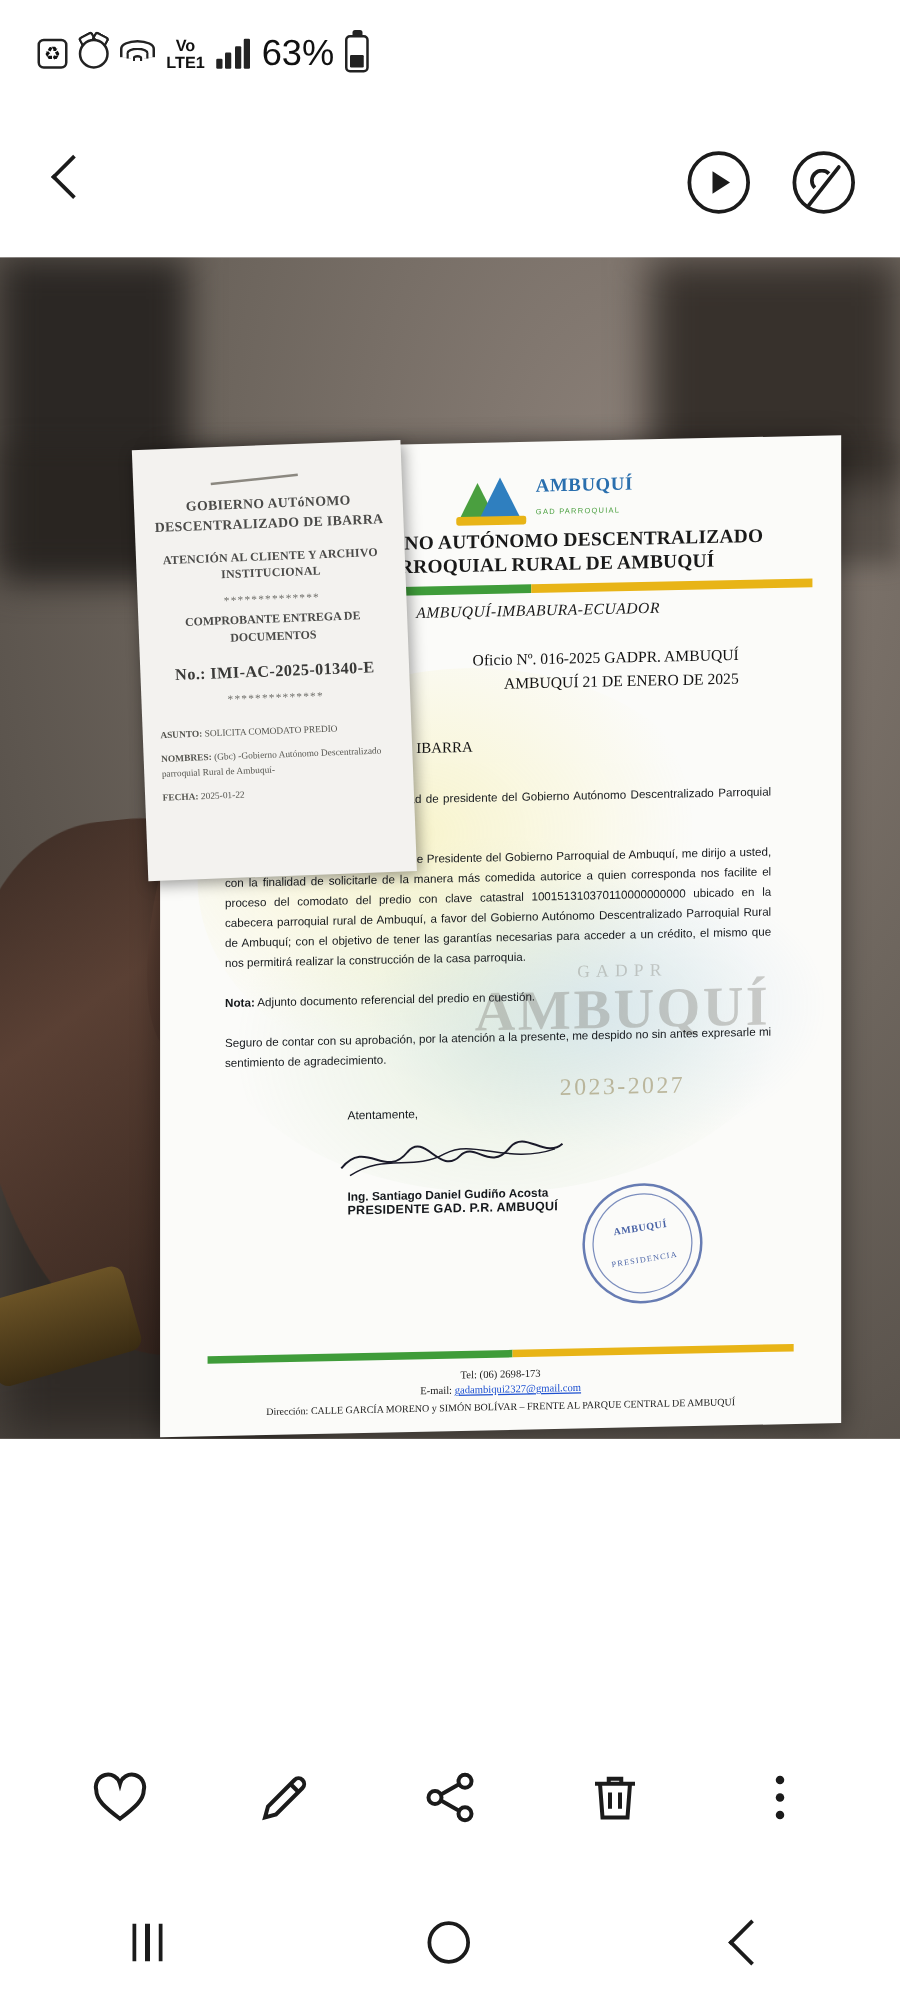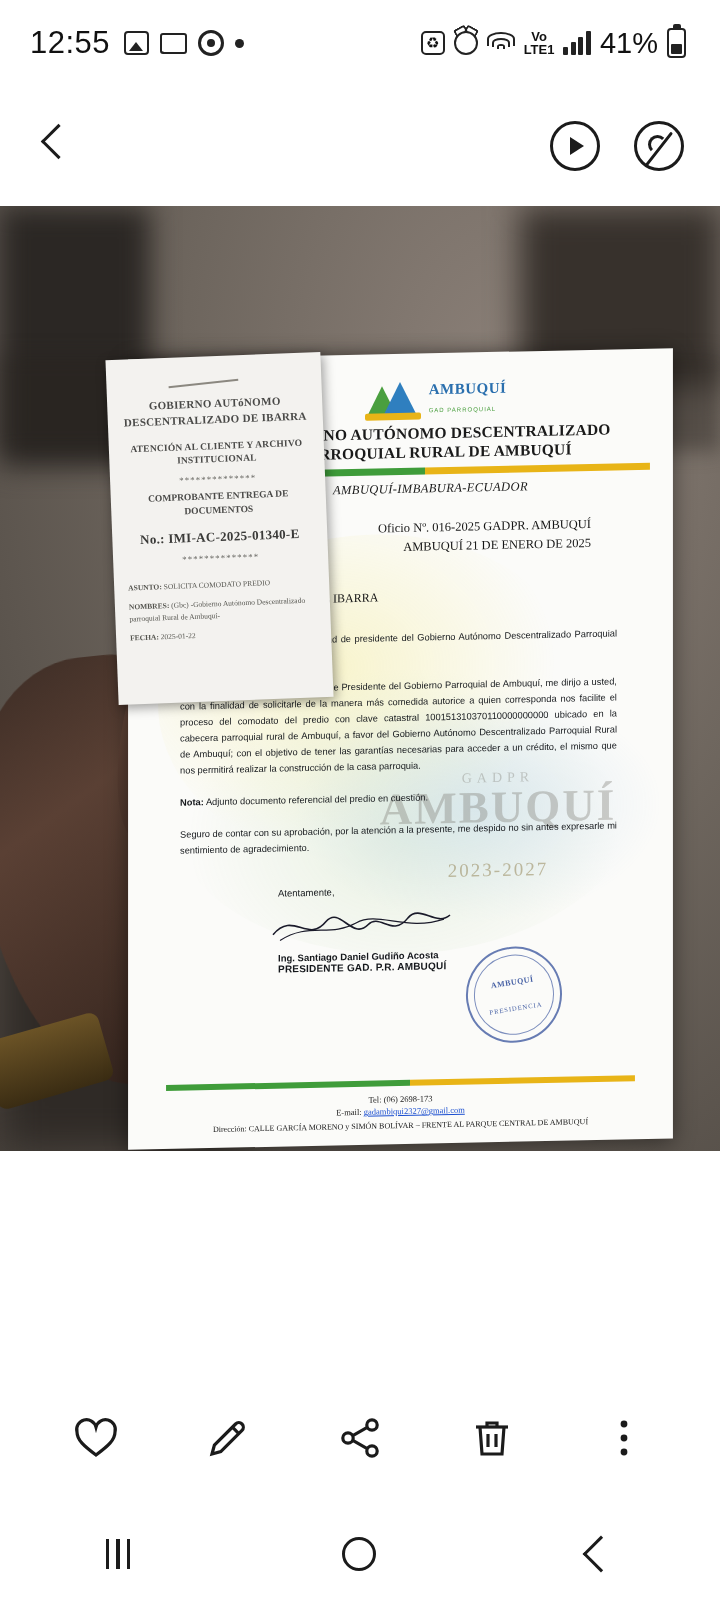--- a/index.html
+++ b/index.html
@@ -308,37 +308,20 @@
   .nav-recents { flex-direction: row; gap: 7px; }
   .nav-home { width: 34px; height: 34px; border-radius: 50%; border: 3.5px solid #1b1b1b; }
   .nav-back { width: 26px; height: 26px; border-left: 3.5px solid #1b1b1b; border-bottom: 3.5px solid #1b1b1b; transform: rotate(45deg); }
 </style>
 </head>
 <body>
 
 <div class="phone">
 
   <div class="statusbar">
-    <div class="status-left">
-      <div class="clock">12:55</div>
-      <div class="status-icons-left">
-        <span class="ico">
-            <span class="sq-icon"></span>
-          </span>
-        <span class="ico">
-            <span class="gm-icon"></span>
-          </span>
-        <span class="ico">
-            <span class="circ-icon"></span>
-          </span>
-        <span class="ico">
-            <span class="dot-icon"></span>
-          </span>
-      </div>
-    </div>
     <div class="status-right">
       <span class="ico">
           <span class="recycle-icon">♻</span>
         </span>
       <span class="ico">
           <span class="alarm-icon"></span>
         </span>
       <span class="ico">
         <span class="wifi-icon">
             <span class="w1"></span>
@@ -349,21 +332,21 @@
       <span class="volte">
         <span>Vo</span>
         <span>LTE1</span>
       </span>
       <span class="signal">
           <i></i>
           <i></i>
           <i></i>
           <i></i>
         </span>
-      <span class="battery-pct">41%</span>
+      <span class="battery-pct">63%</span>
       <span class="battery"></span>
     </div>
   </div>
 
   <div class="appbar">
     <div class="back-chevron"></div>
     <div class="appbar-right">
       <div class="round-icon">
           <span class="play-tri"></span>
         </div>

